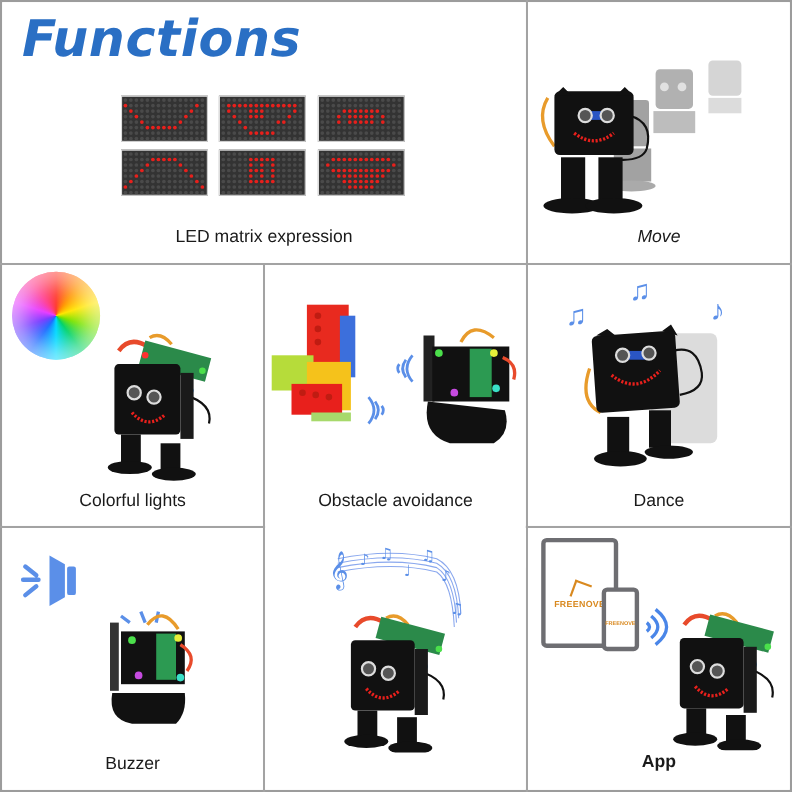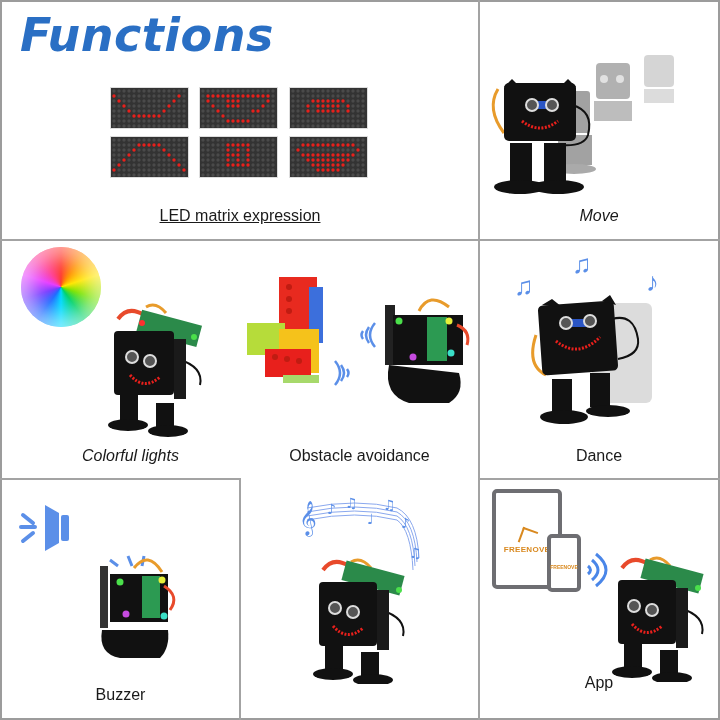--- a/index.html
+++ b/index.html
@@ -766,21 +766,21 @@
           <circle cx="43" cy="38" r="1.7" fill="#4a4a4a"></circle>
           <circle cx="48" cy="38" r="1.7" fill="#4a4a4a"></circle>
           <circle cx="53" cy="38" r="1.7" fill="#4a4a4a"></circle>
           <circle cx="58" cy="38" r="1.7" fill="#4a4a4a"></circle>
           <circle cx="63" cy="38" r="1.7" fill="#4a4a4a"></circle>
           <circle cx="68" cy="38" r="1.7" fill="#4a4a4a"></circle>
           <circle cx="73" cy="38" r="1.7" fill="#4a4a4a"></circle>
         </svg>
       </div>
     </div>
-  <div class="caption" style="top:205px;text-decoration:underline;">LED matrix expression</div>
+  <div class="caption" style="top:205px;">LED matrix expression</div>
 </div>
 
 <div class="cell" style="left:480px; top:2px; width:238px; height:237px;font-style:italic;">
   <svg class="robot" width="230" height="190" style="left:4px; top:45px;" viewBox="0 0 230 190">
     <g opacity="0.2">
         <rect x="160" y="8" width="30" height="32" rx="4" fill="#333"></rect>
         <rect x="160" y="42" width="30" height="14" fill="#555"></rect>
       </g>
     <g opacity="0.35">
         <rect x="112" y="16" width="34" height="36" rx="4" fill="#222"></rect>
@@ -802,21 +802,21 @@
     <circle cx="68" cy="58" r="6" fill="#555" stroke="#ddd" stroke-width="2"></circle>
     <path d="M38 74 q18 14 36 0" stroke="#e8201c" stroke-width="3" fill="none" stroke-dasharray="2 1.5"></path>
     <rect x="26" y="96" width="22" height="40" fill="#111"></rect>
     <rect x="60" y="96" width="22" height="40" fill="#111"></rect>
     <ellipse cx="36" cy="140" rx="26" ry="7" fill="#111"></ellipse>
     <ellipse cx="74" cy="140" rx="26" ry="7" fill="#111"></ellipse>
   </svg>
   <div class="caption" style="top:205px;">Move</div>
 </div>
 
-<div class="cell" style="left:12px; top:241px; width:237px; height:237px;font-style:italic;">
+<div class="cell" style="left:2px; top:241px; width:237px; height:237px;">
   <div style="position:absolute; left:9px; top:6px; width:80px; height:80px; border-radius:50%; background:conic-gradient(from 0deg, #ff3b30, #ff9500, #ffe600, #7be300, #00d26a, #00d9ff, #1e6bff, #7a3cff, #e63cff, #ff3b90, #ff3b30); box-shadow: inset 0 0 20px 10px rgba(255,255,255,0.55);"></div>
   <svg class="robot" width="140" height="140" style="left:86px; top:58px;" viewBox="0 0 140 140">
     <path d="M20 20 q10 -14 26 -4" stroke="#e84a2b" stroke-width="4" fill="none"></path>
     <path d="M48 8 q10 -6 20 6" stroke="#e89b2b" stroke-width="3" fill="none"></path>
     <rect x="40" y="18" width="62" height="22" fill="#2b8a4a" transform="rotate(15 70 30)"></rect>
     <rect x="16" y="32" width="60" height="64" rx="4" fill="#111"></rect>
     <circle cx="84" cy="56" r="4" fill="#3aa0ff"></circle>
     <circle cx="96" cy="38" r="3" fill="#4be04b"></circle>
     <circle cx="44" cy="24" r="3" fill="#ff3030"></circle>
     <circle cx="34" cy="58" r="6" fill="#555" stroke="#ddd" stroke-width="2"></circle>
@@ -974,14 +974,14 @@
     <circle cx="30" cy="54" r="6" fill="#555" stroke="#ddd" stroke-width="2"></circle>
     <circle cx="48" cy="58" r="6" fill="#555" stroke="#ddd" stroke-width="2"></circle>
     <path d="M28 72 q14 16 30 2" stroke="#e8201c" stroke-width="3" fill="none" stroke-dasharray="2 1.5"></path>
     <path d="M76 56 q26 8 22 26" stroke="#111" stroke-width="2" fill="none"></path>
     <rect x="72" y="36" width="12" height="60" fill="#1a1a1a"></rect>
     <rect x="20" y="92" width="18" height="30" fill="#111"></rect>
     <rect x="56" y="98" width="18" height="26" fill="#111"></rect>
     <ellipse cx="28" cy="120" rx="20" ry="6" fill="#111"></ellipse>
     <ellipse cx="68" cy="126" rx="20" ry="6" fill="#111"></ellipse>
   </svg>
-  <div class="caption" style="top:194px;">App</div>
+  <div class="caption" style="top:204px;font-weight:bold;">App</div>
 </div>
 
 </body></html>

